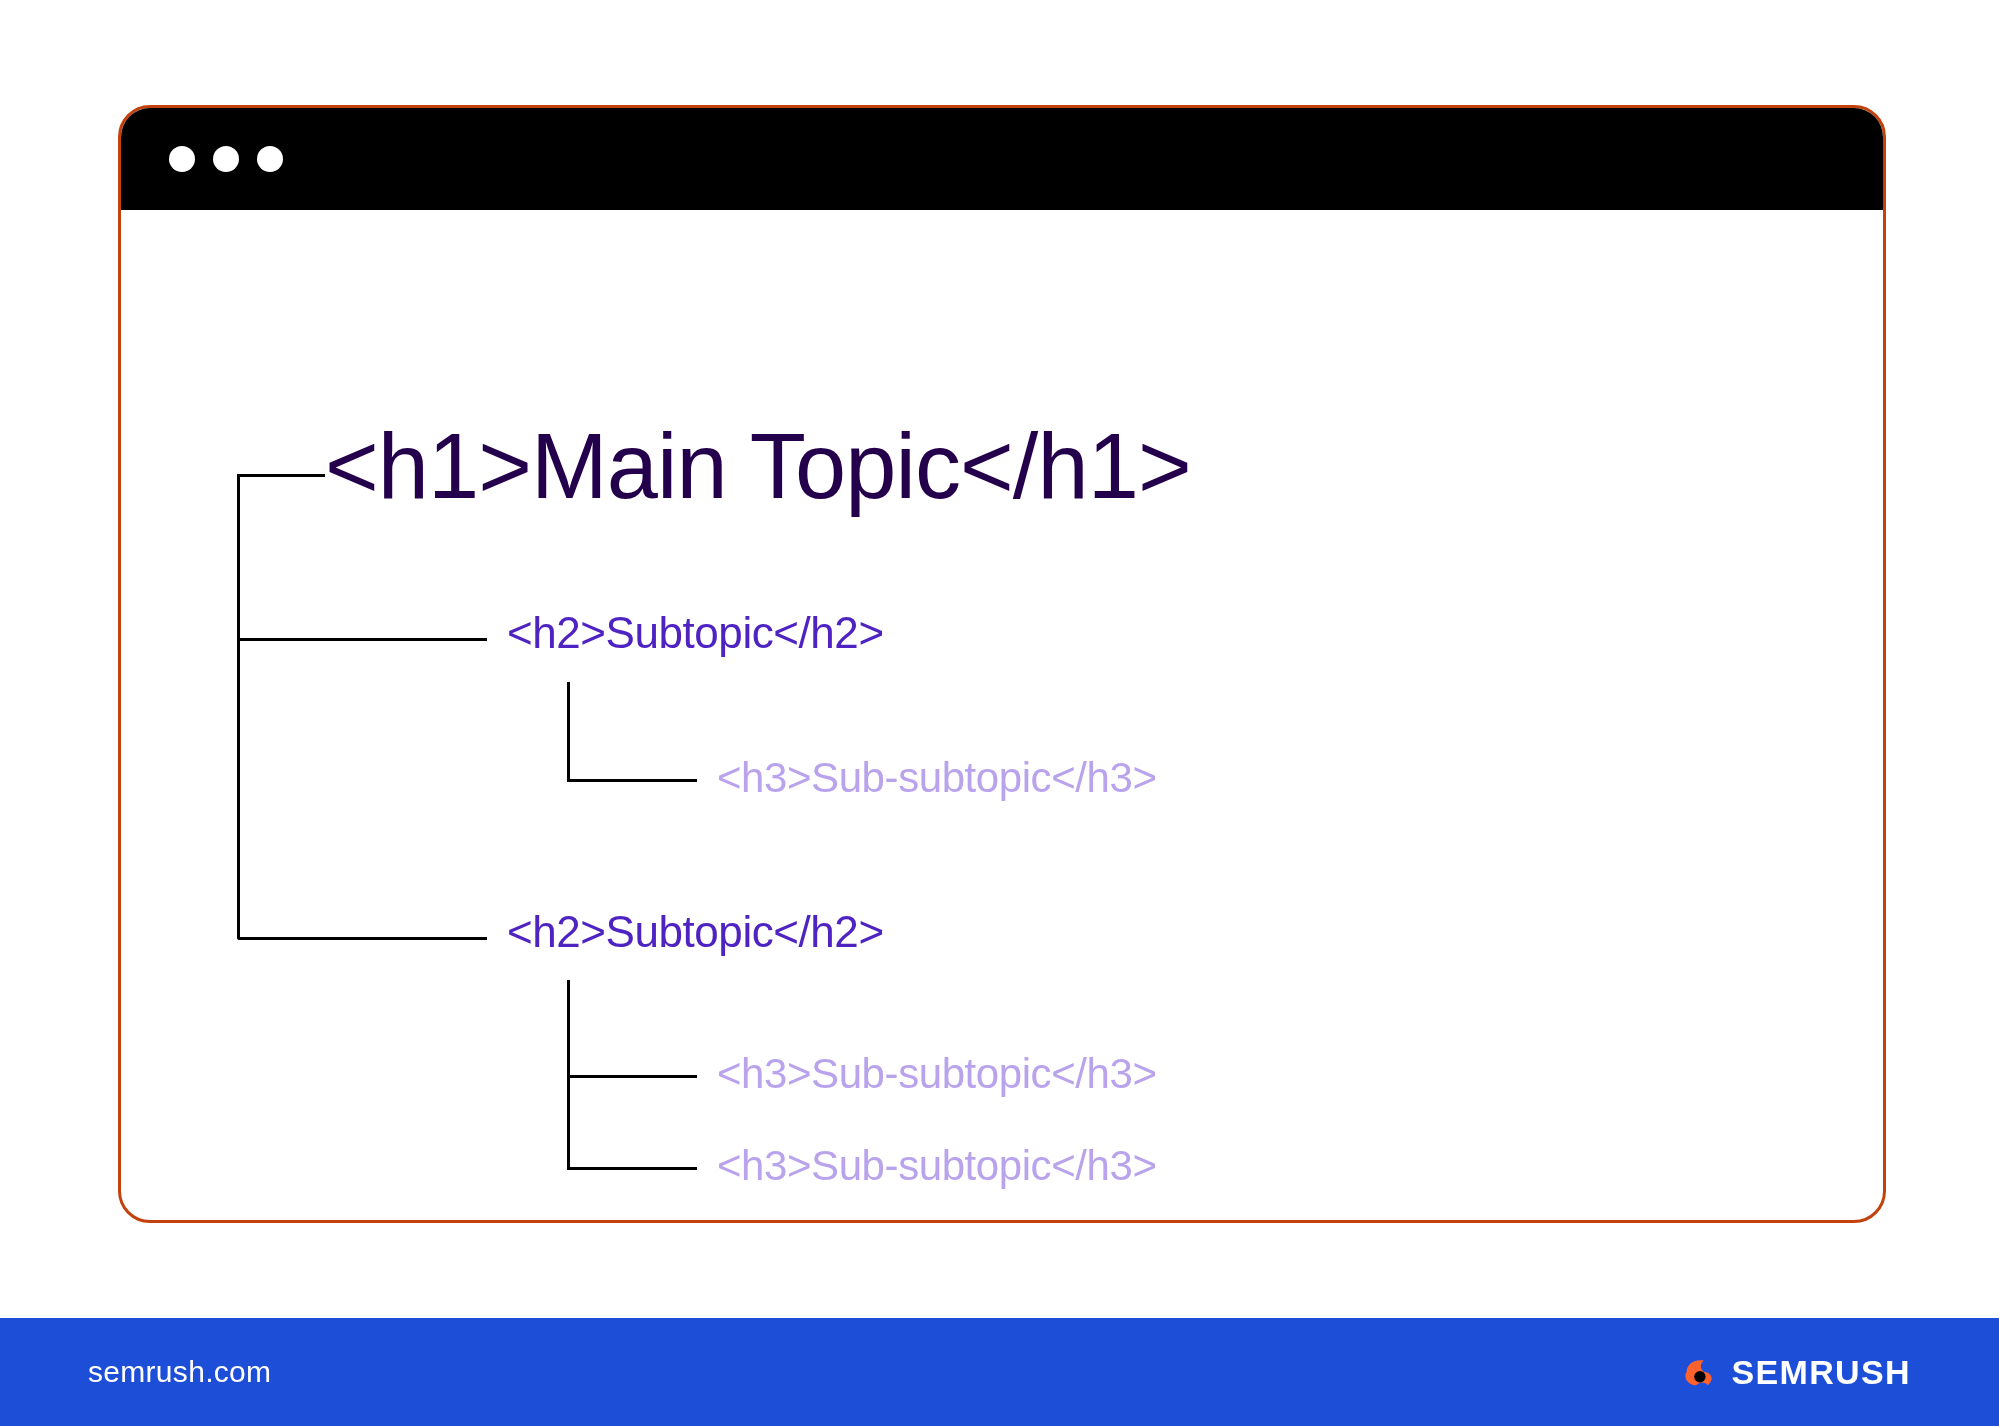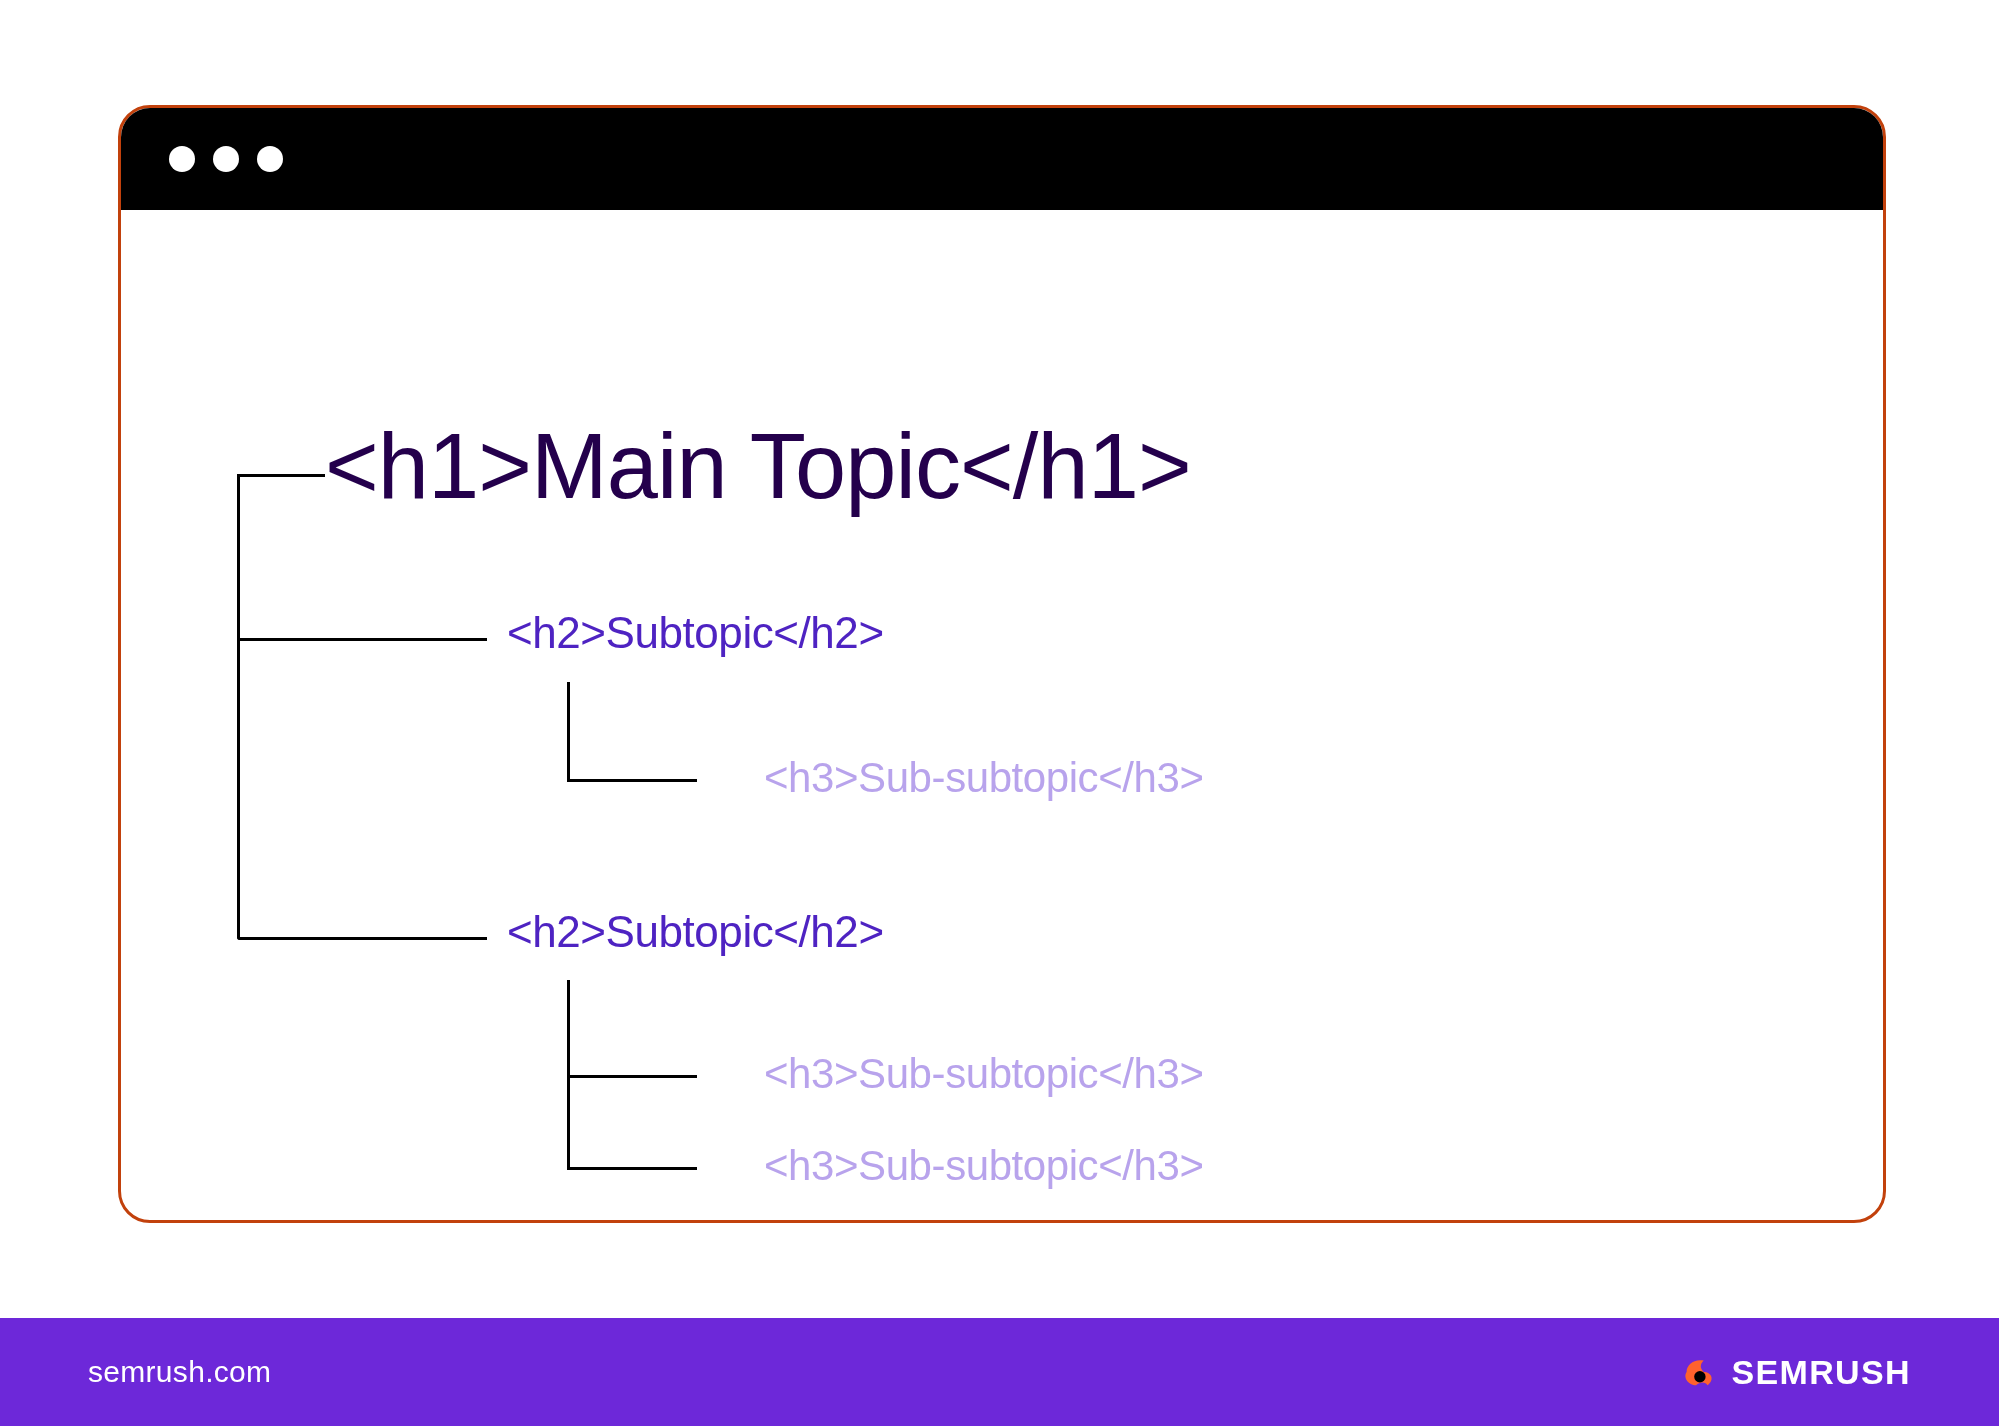--- a/index.html
+++ b/index.html
@@ -57,35 +57,34 @@
     }
     .h2 {
       font-size: 44px;
       color: #4E23C2;
       font-weight: 500;
     }
     .h3 {
       font-size: 42px;
       color: #B8A3EC;
       font-weight: 400;
-      margin-left: 47px;
     }
     .connector {
       position: absolute;
       border-color: #000;
       border-style: solid;
       border-width: 0;
     }
     .footer {
       position: absolute;
       left: 0;
       right: 0;
       bottom: 0;
       height: 108px;
-      background: #6d28d9;
+      background: #1d4ed8;
       display: flex;
       align-items: center;
       justify-content: space-between;
       padding: 0 88px 0 88px;
       color: #fff;
     }
     .footer-url {
       font-size: 30px;
       font-weight: 400;
       letter-spacing: 0.01em;

